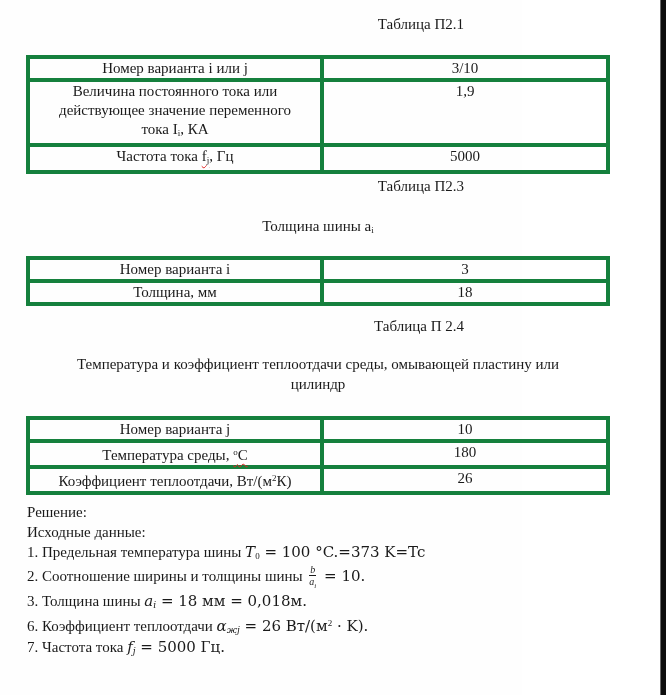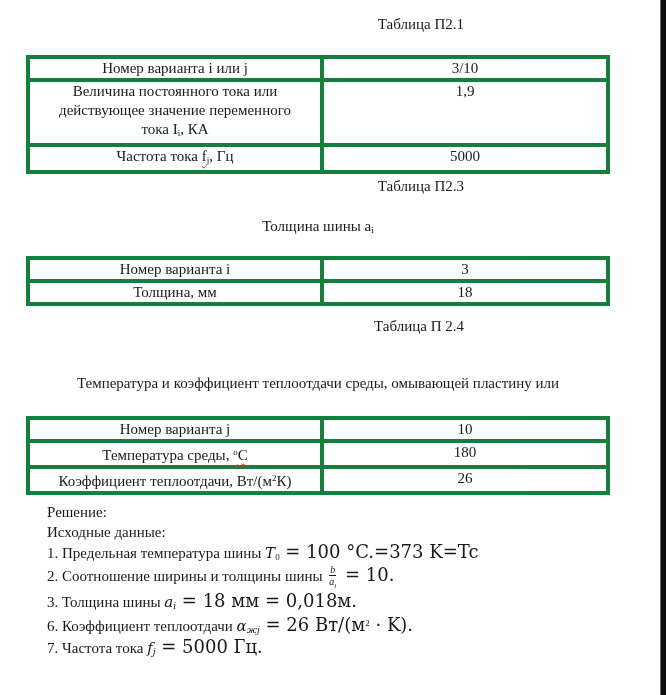--- a/index.html
+++ b/index.html
@@ -13,24 +13,24 @@
   .page { position: absolute; left: 0; top: 0; width: 522px; height: 695px; background: #fefefe; }
   .edge { position: absolute; left: 660px; top: 0; width: 6px; height: 695px; background: #0d0d0d; border-left: 1px solid #6a6a6a; box-sizing: border-box; }
   .caption-right { position: absolute; right: 58px; text-align: right; font-size: 15px; }
   .title-center { position: absolute; left: 26px; width: 584px; text-align: center; font-size: 15px; line-height: 20px; }
   table.t { position: absolute; left: 26px; width: 584px; border-collapse: collapse; font-size: 15px; }
   table.t td { border: 4px solid #15803d; padding: 0 4px; text-align: center; vertical-align: top; line-height: 19px; }
   table.t td.c1 { width: 282px; }
   sub.s { font-size: 9px; vertical-align: -2px; }
   sup.s { font-size: 9px; vertical-align: 5px; }
   .squig { text-decoration: underline wavy #e02020; text-decoration-thickness: 1px; text-underline-offset: 3px; }
-  .sol { position: absolute; left: 27px; top: 502px; font-size: 15px; line-height: 20px; margin-left: 20px; }
+  .sol { position: absolute; left: 27px; top: 502px; font-size: 15px; line-height: 20px; }
   .sol .line { white-space: nowrap; height: 20px; }
   .sol .line.tall { height: 27px; padding-top: 2px; }
-  .m { font-family: "DejaVu Serif", serif; font-size: 18px; }
+  .m { font-family: "DejaVu Serif", serif; font-size: 15px; }
   .mi { font-style: italic; font-family: "DejaVu Serif", serif; }
   .frac { display: inline-block; vertical-align: middle; text-align: center; font-size: 10px; line-height: 11px; margin: 0 3px; font-style: italic; }
   .frac .num { display: block; border-bottom: 1px solid #1a1a1a; padding: 0 1px; }
   .frac .den { display: block; }
 </style>
 </head>
 <body>
 
 <div class="page">
 
@@ -65,22 +65,23 @@
       <td>3</td>
     </tr>
     <tr>
       <td class="c1">Толщина, мм</td>
       <td>18</td>
     </tr>
   </tbody>
     </table>
 
   <div class="caption-right" style="top:318px;">Таблица П 2.4</div>
-  <div class="title-center" style="top:373px;">
+  <div class="title-center" style="top:354px;">
     <div>Температура и коэффициент теплоотдачи среды, омывающей пластину или</div>
+    <div>цилиндр</div>
   </div>
   <table class="t" style="top:416px;">
     <tbody>
         <tr>
       <td class="c1">Номер варианта j</td>
       <td>10</td>
     </tr>
     <tr>
       <td class="c1"><span>Температура среды, </span><span class="squig"><sup class="s">o</sup><span>C</span></span></td>
       <td>180</td>

